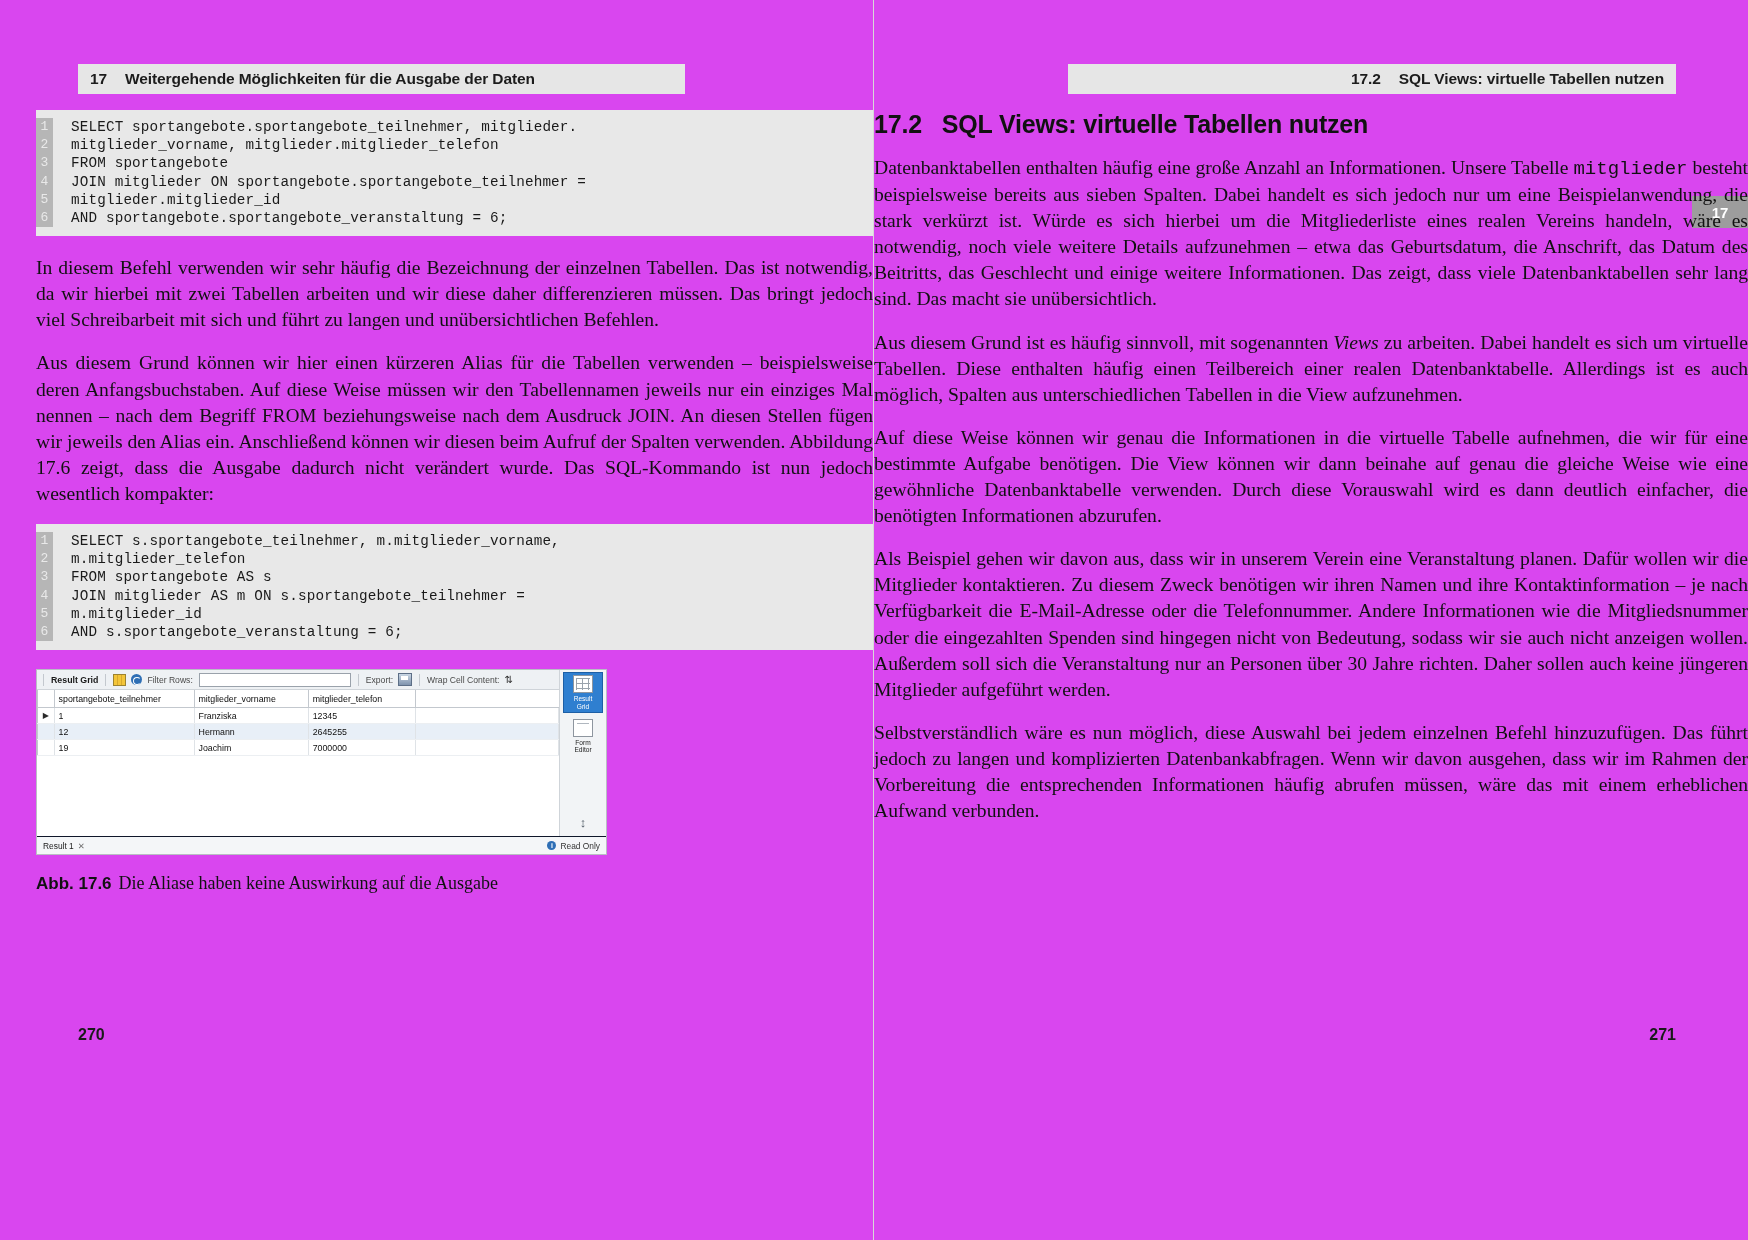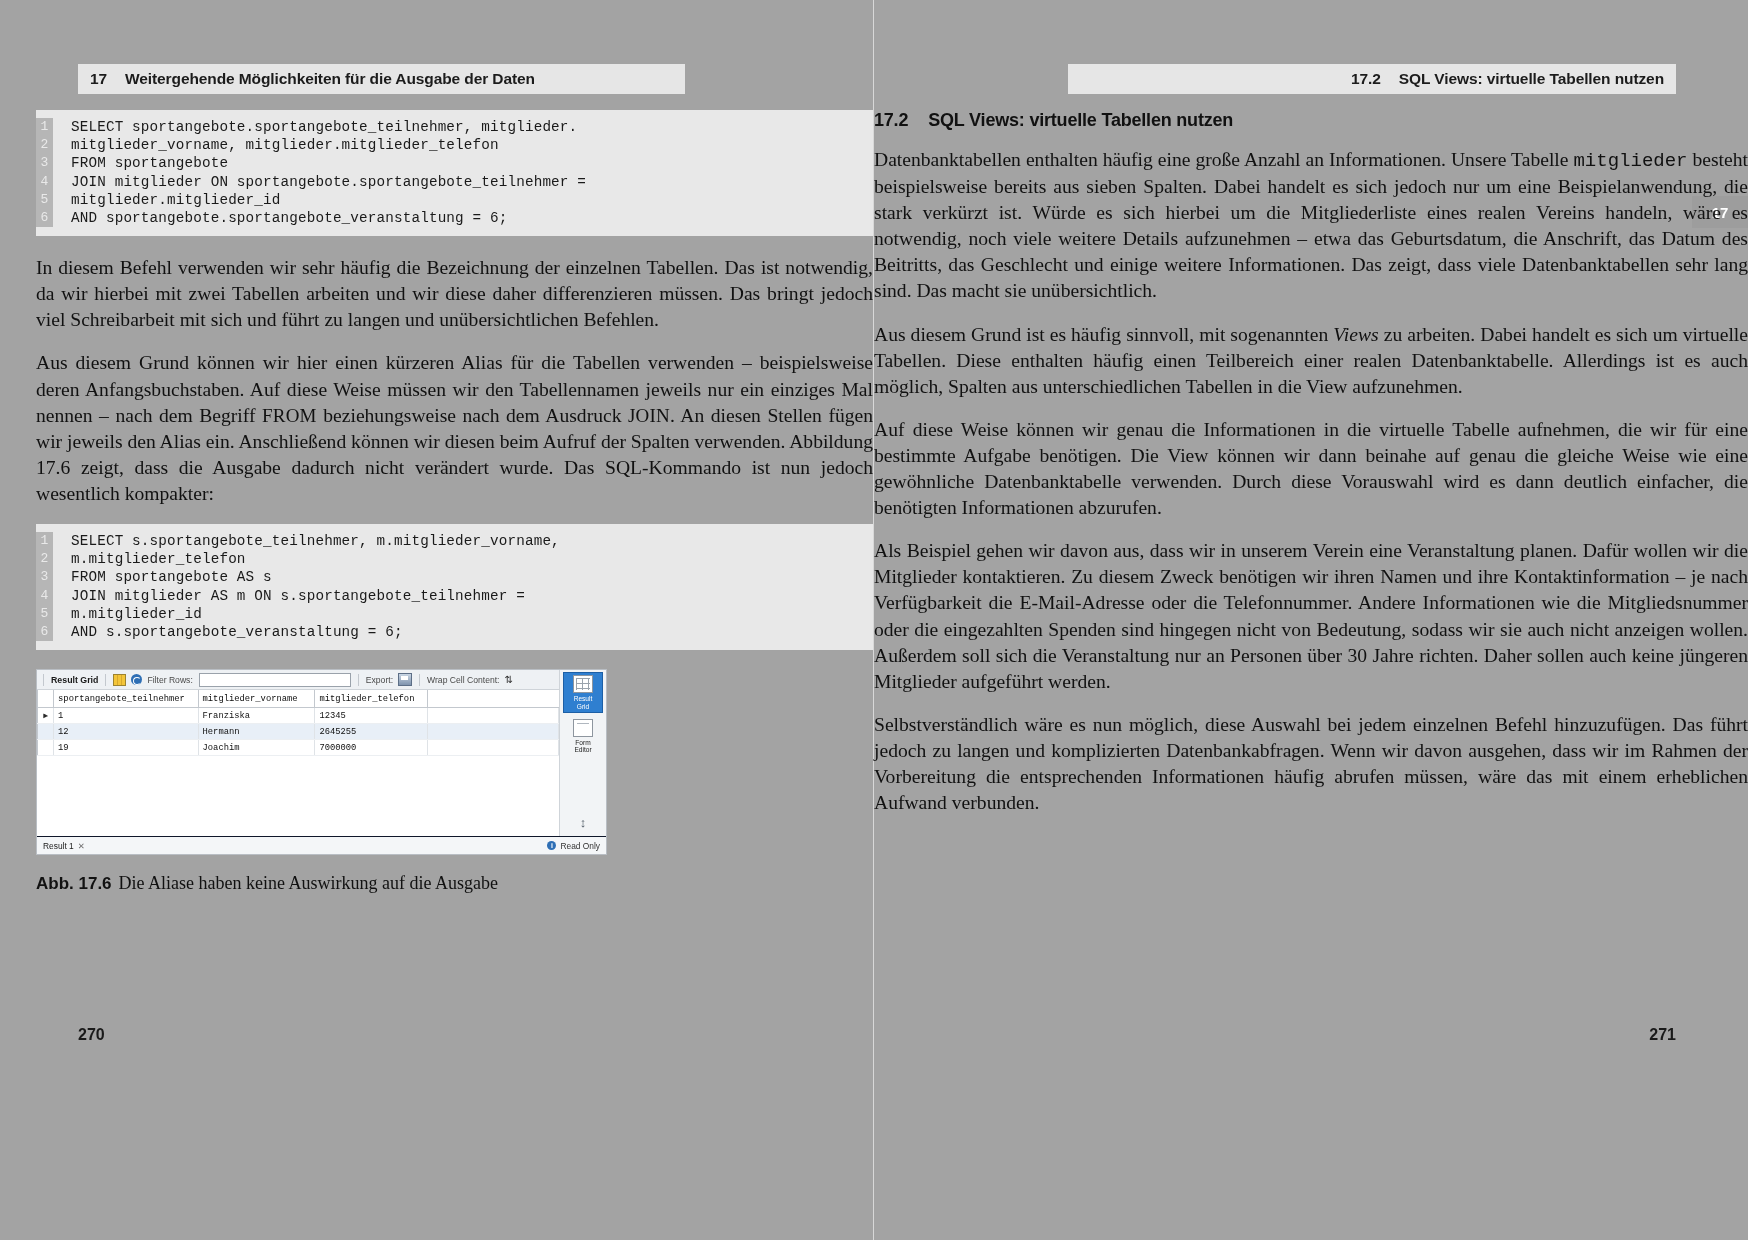--- a/index.html
+++ b/index.html
@@ -16,21 +16,21 @@
   }
   .spread {
     position: absolute;
     inset: 0;
     display: flex;
     background: #fdfdfd;
   }
   .page {
     position: relative;
     height: 100%;
-    background: #a3a3a3;
+    background: #d946ef;
     box-sizing: border-box;
   }
   .page-left {
     width: 874px;
     border-right: 1px solid #d8d8d8;
   }
   .page-right {
     width: 874px;
   }
 
@@ -219,21 +219,21 @@
 
   .grid-table-wrap {
     flex: 1;
     background: #ffffff;
     overflow: hidden;
     position: relative;
   }
   table.result-grid {
     border-collapse: collapse;
     table-layout: fixed;
-    font-family: Liberation Mono, monospace;
+    font-family: Liberation Sans, sans-serif;
     font-size: 8.8px;
     color: #101010;
   }
   table.result-grid th {
     background: #ffffff;
     border: 1px solid #c3c8ce;
     border-top: none;
     font-weight: normal;
     text-align: left;
     padding: 2px 4px;
@@ -371,21 +371,21 @@
     font-weight: bold;
     font-size: 16px;
     color: #1a1a1a;
   }
   .folio-left { left: 78px; }
   .folio-right { right: 72px; }
 
   h2.section-title {
     font-family: "Liberation Sans", sans-serif;
     font-weight: bold;
-    font-size: 18px;
+    font-size: 25px;
     color: #111111;
     margin: 0 0 16px 0;
     letter-spacing: -0.2px;
   }
   h2.section-title .sec-num { margin-right: 20px; }
 </style>
 </head>
 <body>
 
 <div class="spread">

